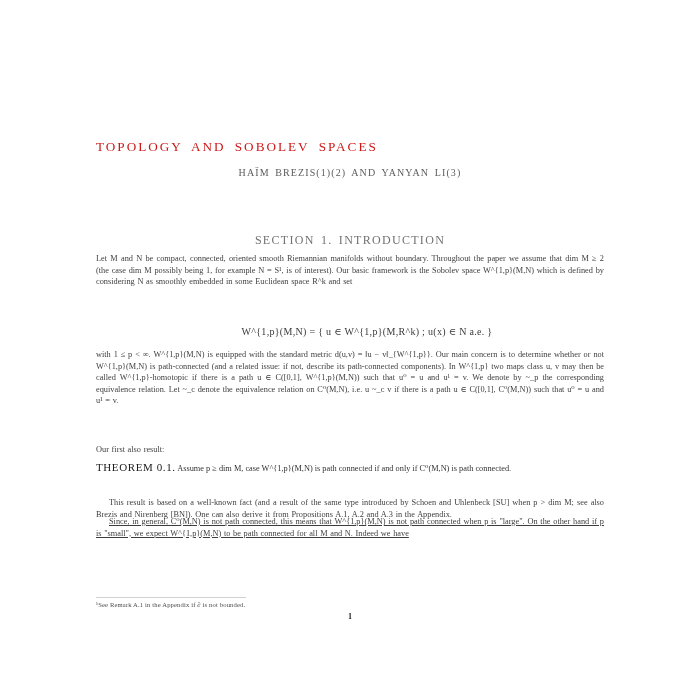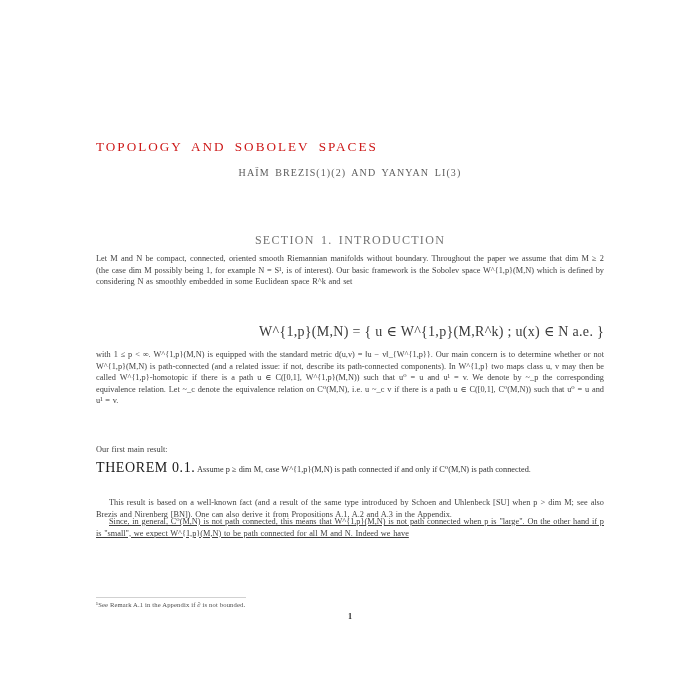--- a/index.html
+++ b/index.html
@@ -83,42 +83,42 @@
     line-height: 11.55px;
     text-align: justify;
     text-justify: inter-word;
     color: #3d3d3d;
     word-spacing: 0.6px;
   }
   .para.indent { text-indent: 13px; }
 
   .display-eq {
     position: absolute;
-    left: 0;
+    left: 17px;
     width: 508px;
-    text-align: right;
-    font-size: 14px;
+    text-align: center;
+    font-size: 10px;
     line-height: 12px;
     color: #3a3a3a;
     letter-spacing: 0.3px;
   }
 
   .theorem {
     position: absolute;
     left: 0;
     width: 508px;
     font-size: 8.3px;
     line-height: 11.55px;
     text-align: justify;
     color: #333333;
   }
   .theorem .thm-label {
     font-variant: small-caps;
     text-transform: uppercase;
-    font-size: 14px;
+    font-size: 11px;
     letter-spacing: 0.6px;
     color: #222222;
   }
   .theorem .thm-body { font-style: normal; }
 
   .rule {
     position: absolute;
     left: 0;
     top: 597px;
     width: 150px;
@@ -161,21 +161,21 @@
       <div class="authors">HAÏM BREZIS(1)(2) AND YANYAN LI(3)</div>
 
       <div class="section-head">SECTION 1. INTRODUCTION</div>
 
       <div class="para" style="top:253px;">Let M and N be compact, connected, oriented smooth Riemannian manifolds without boundary. Throughout the paper we assume that dim M ≥ 2 (the case dim M possibly being 1, for example N = S¹, is of interest). Our basic framework is the Sobolev space W^{1,p}(M,N) which is defined by considering N as smoothly embedded in some Euclidean space R^k and set</div>
 
       <div class="display-eq" style="top:326px;">W^{1,p}(M,N) = { u ∈ W^{1,p}(M,R^k) ;  u(x) ∈ N a.e. }</div>
 
       <div class="para" style="top:349px;">with 1 ≤ p &lt; ∞. W^{1,p}(M,N) is equipped with the standard metric d(u,v) = ‖u − v‖_{W^{1,p}}. Our main concern is to determine whether or not W^{1,p}(M,N) is path-connected (and a related issue: if not, describe its path-connected components). In W^{1,p} two maps class u, v may then be called W^{1,p}-homotopic if there is a path u ∈ C([0,1], W^{1,p}(M,N)) such that u⁰ = u and u¹ = v. We denote by ~_p the corresponding equivalence relation. Let ~_c denote the equivalence relation on C⁰(M,N), i.e. u ~_c v if there is a path u ∈ C([0,1], C⁰(M,N)) such that u⁰ = u and u¹ = v.</div>
 
-      <div class="para" style="top:444px;">Our first main result:</div>
+      <div class="para" style="top:444px;">Our first also result:</div>
 
       <div class="theorem" style="top:462px;">
         <span class="thm-label">THEOREM 0.1.</span>
         <span class="thm-body">Assume p ≥ dim M, case W^{1,p}(M,N) is path connected if and only if C⁰(M,N) is path connected.</span>
       </div>
 
       <div class="para indent" style="top:497px;">This result is based on a well-known fact (and a result of the same type introduced by Schoen and Uhlenbeck [SU] when p &gt; dim M; see also Brezis and Nirenberg [BN]). One can also derive it from Propositions A.1, A.2 and A.3 in the Appendix.</div>
 
       <div class="para indent" style="top:516px;text-decoration:underline;">Since, in general, C⁰(M,N) is not path connected, this means that W^{1,p}(M,N) is not path connected when p is "large". On the other hand if p is "small", we expect W^{1,p}(M,N) to be path connected for all M and N. Indeed we have</div>
 

